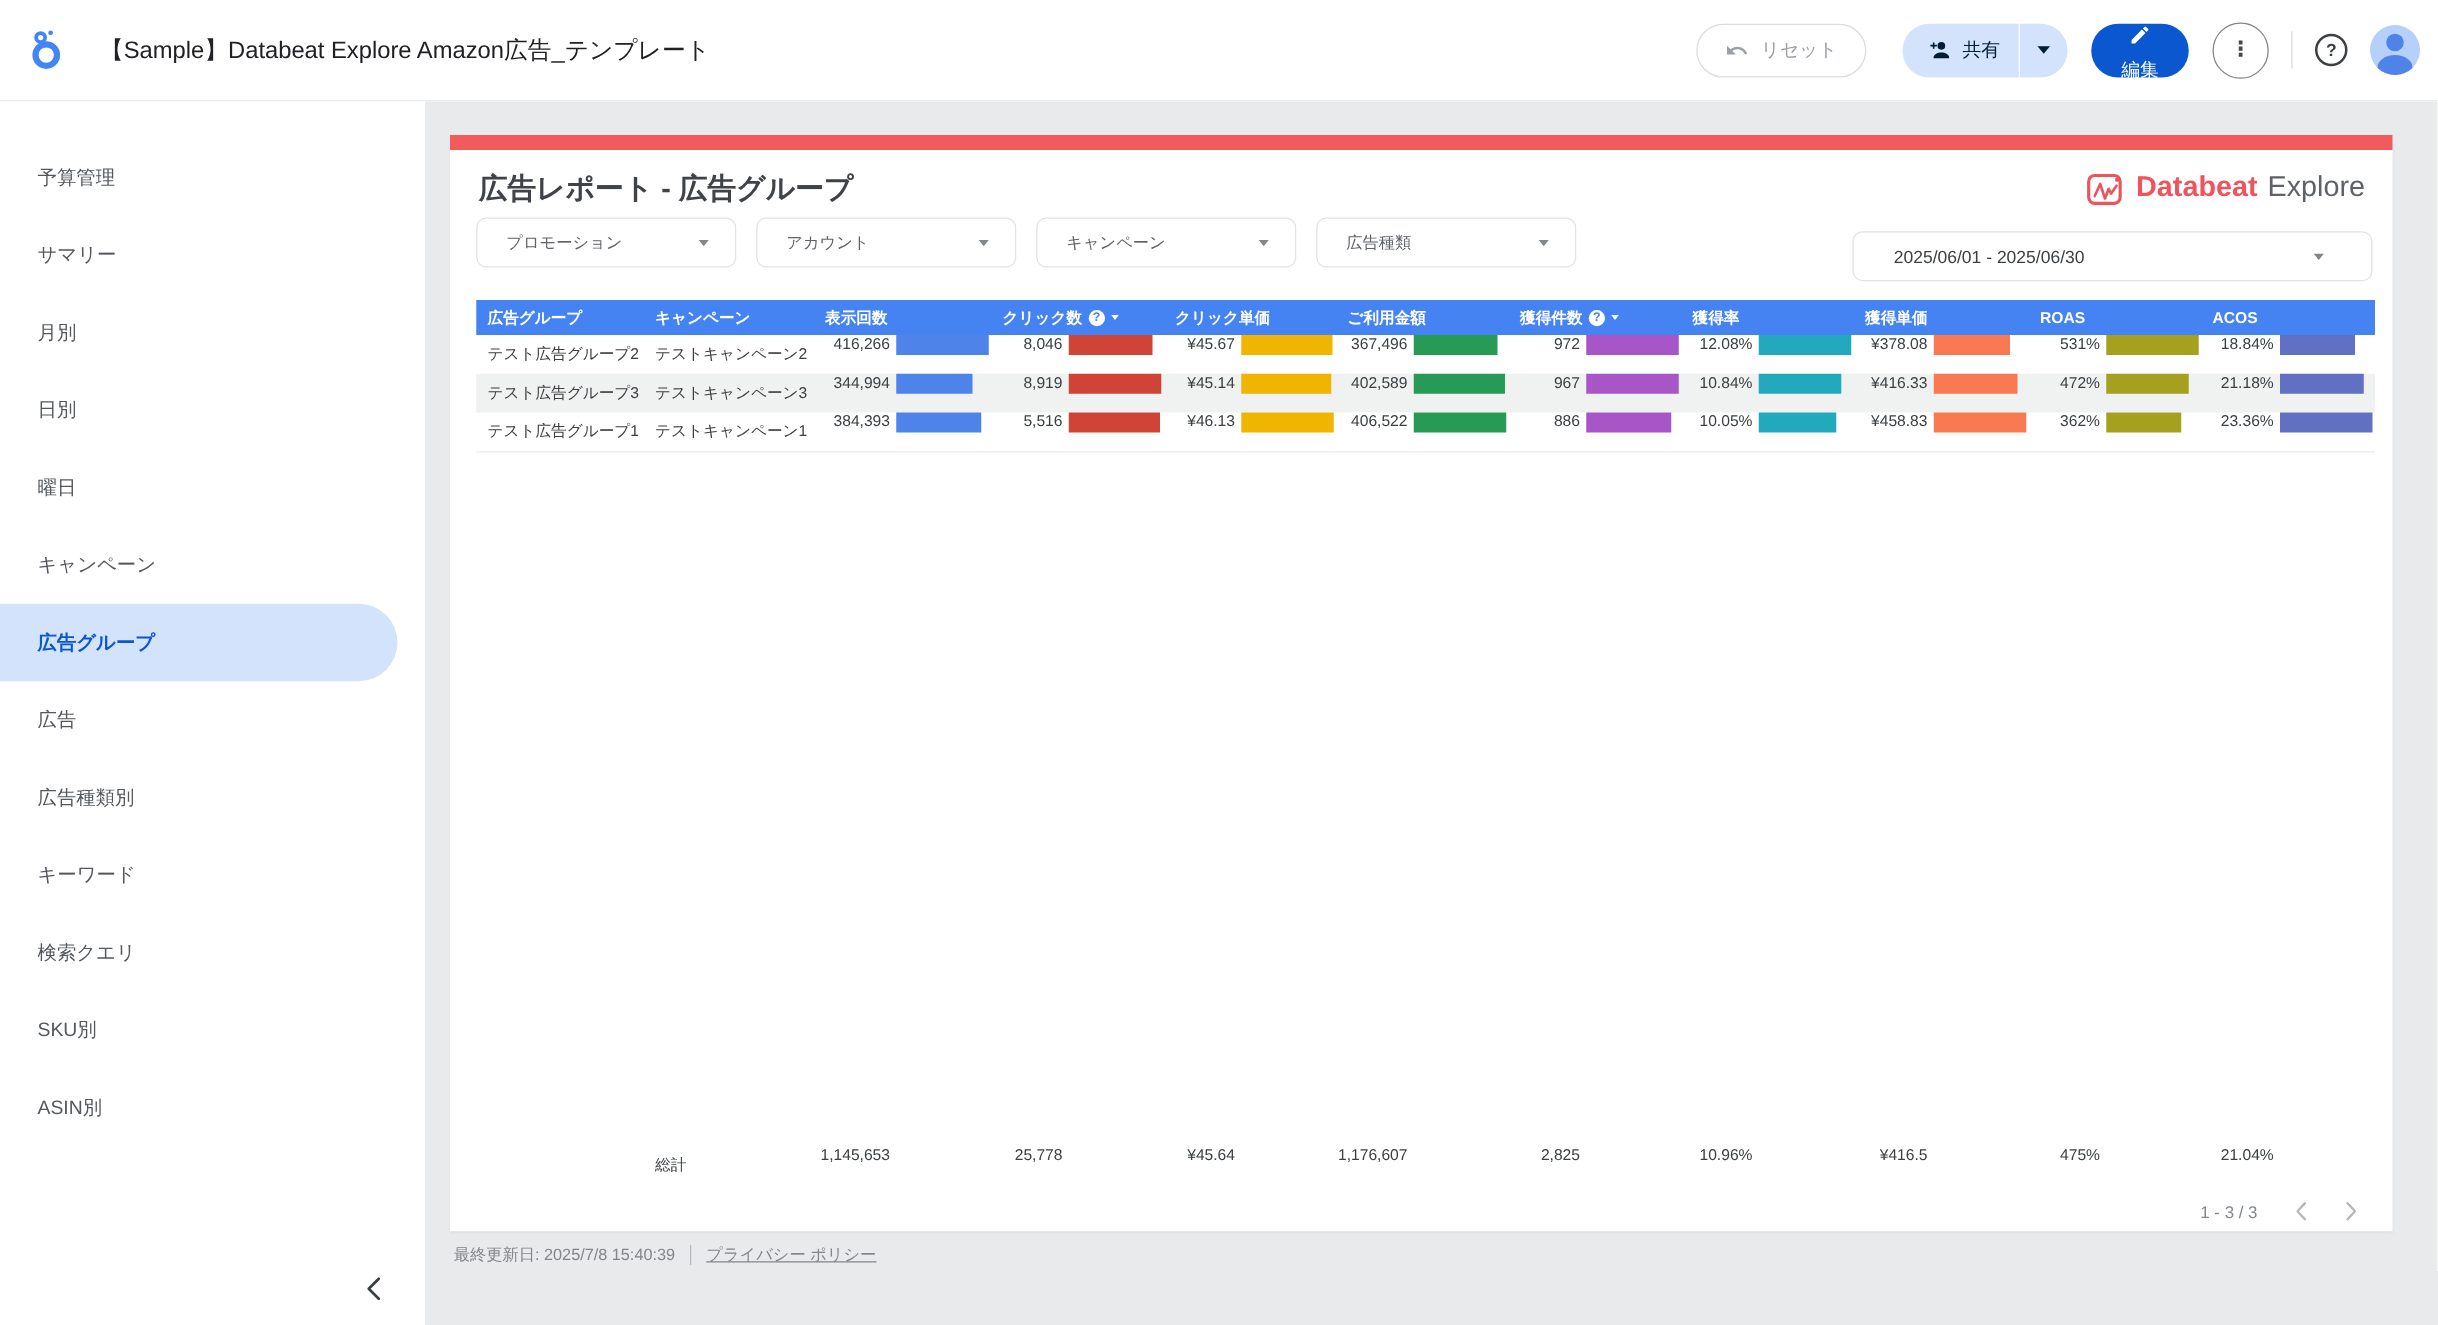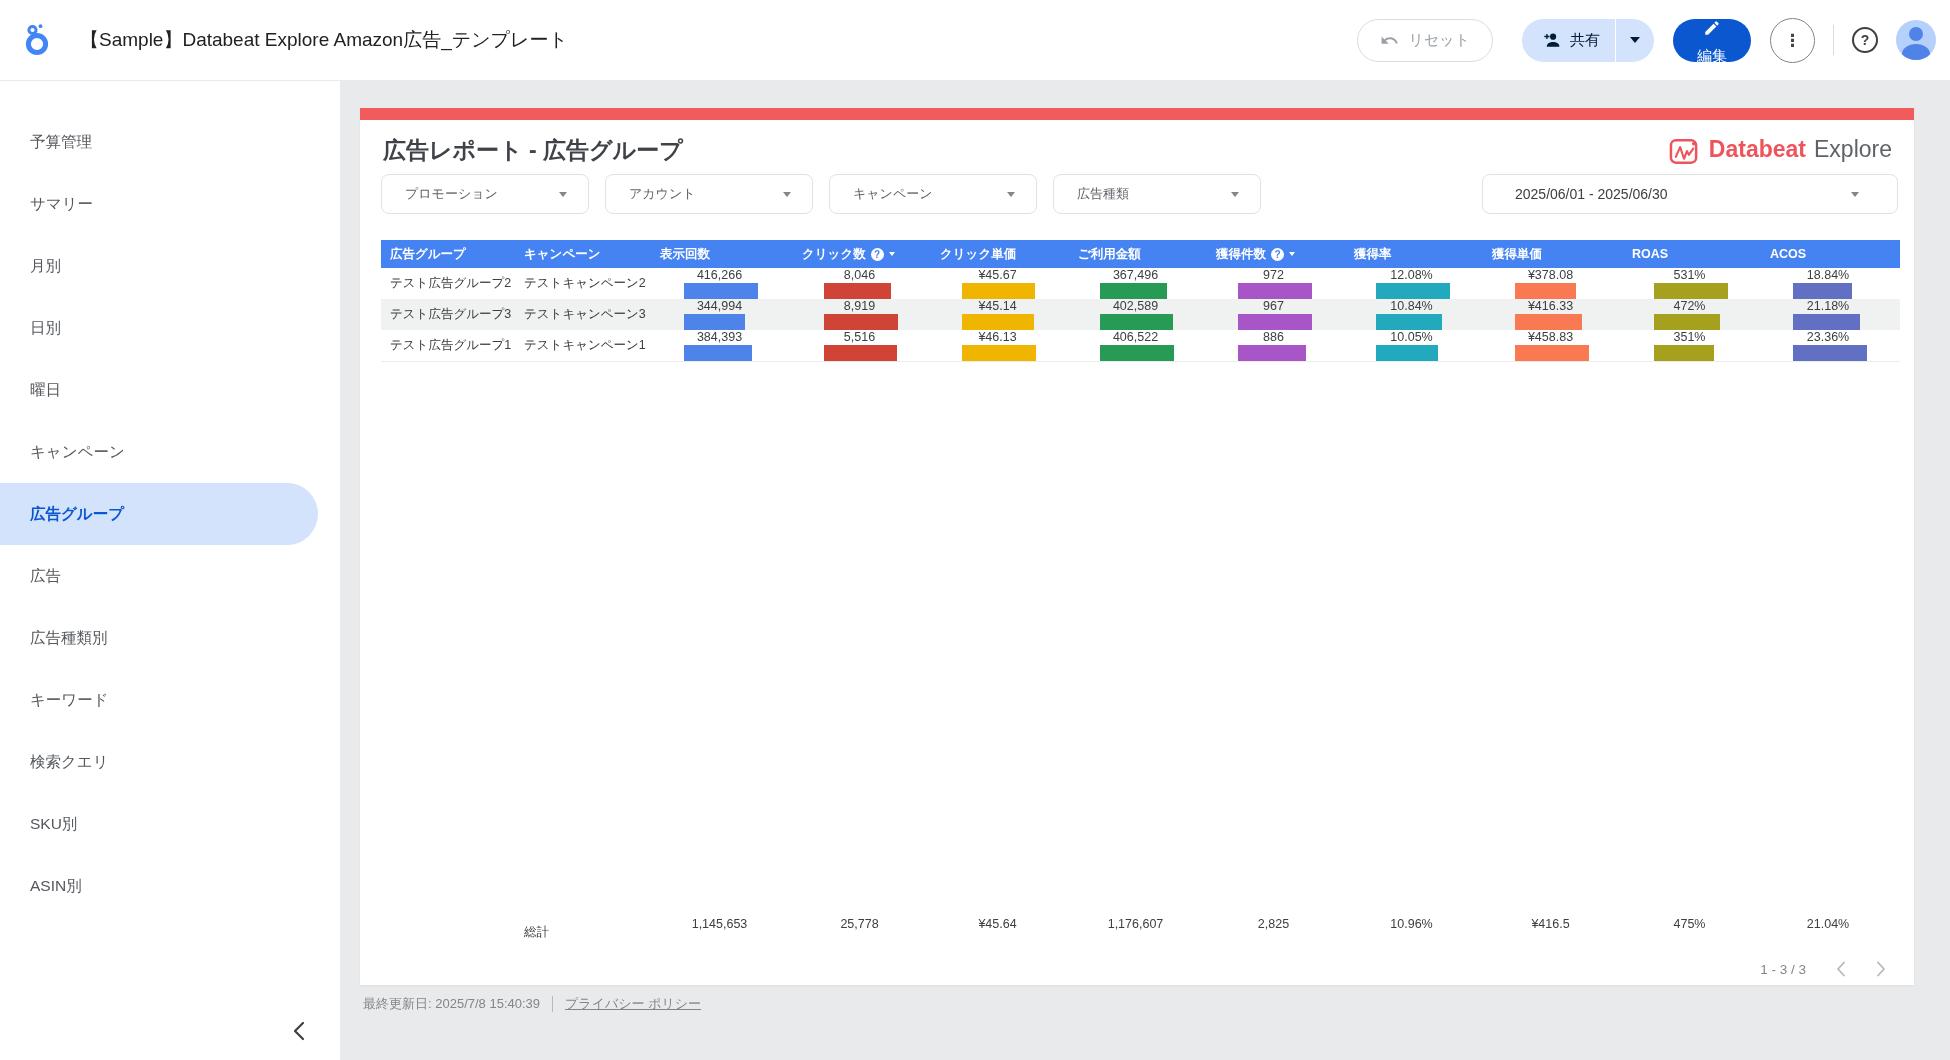--- a/index.html
+++ b/index.html
@@ -56,39 +56,39 @@
   .brand { position:absolute; right:22px; top:28px; display:flex; align-items:flex-start; }
   .brand-name { font-size:23px; font-weight:600; color:#ee545c; margin-left:9px; }
   .brand-suffix { font-size:23px; font-weight:400; color:#5f6368; margin-left:8px; }
 
   .filters { position:absolute; left:21px; top:66px; display:flex; gap:16px; }
   .filter-box { width:208px; height:40px; border:1px solid #e0e2e6; border-radius:8px; background:#fff;
     display:flex; align-items:center; justify-content:space-between; padding:0 21px 0 23px;
     font-size:13px; color:#5f6368; cursor:pointer;text-align:right; }
   .dd-caret { width:0; height:0; border-left:4px solid transparent; border-right:4px solid transparent;
     border-top:5px solid #80868b; }
-  .date-box { position:absolute; right:16px; top:66px; width:416px; height:40px; border:1px solid #e0e2e6;
+  .date-box { position:absolute; right:16px; top:77px; width:416px; height:40px; border:1px solid #e0e2e6;
     border-radius:8px; background:#fff; display:flex; align-items:center; justify-content:space-between;
     padding:0 38px 0 32px; font-size:14px; color:#3c4043; cursor:pointer; }
 
   
   .tgrid { display:grid;
     grid-template-columns:134px 136px 142px 138px 138px 138px 138px 138px 140px 138px minmax(0,1fr); }
   .table { position:absolute; left:21px; top:132px; width:1519px; }
   .thead { background:#4583f3; height:28px; align-items:center; color:#fff; font-size:12.5px; font-weight:700; }
   .th { padding-left:9px; display:flex; align-items:center; gap:5px; white-space:nowrap; cursor:pointer; }
   .info-dot { width:13px; height:13px; border-radius:50%; background:#fff; color:#4583f3; font-size:10px;
     font-weight:700; display:flex; align-items:center; justify-content:center; flex:none; }
   .sort-tri { width:0; height:0; border-left:3.5px solid transparent; border-right:3.5px solid transparent;
     border-top:4.5px solid #fff; }
   .tbody { border-bottom:1px solid #ececec; }
   .trow { height:31px; align-items:center; font-size:12.5px; color:#3c4043; }
   .trow.alt { background:#f0f1f1; }
   .td-text { padding-left:9px; white-space:nowrap; overflow:hidden; }
-  .td-metric { display:flex; align-items:center; height:100%;flex-direction:column; }
+  .td-metric { display:flex; align-items:flex-start; height:100%; }
   .num { flex:1; text-align:right; padding-right:5px; white-space:nowrap; }
   .barzone { width:76px; height:16px; position:relative; flex:none; }
   .bar { position:absolute; left:0; top:0; height:16px; }
 
   .totals { position:absolute; left:21px; bottom:38px; width:1519px; height:30px; align-items:center;
     font-size:12.5px; color:#3c4043; font-weight:500; }
   .pagination { position:absolute; right:28px; bottom:8px; display:flex; align-items:center; gap:30px;
     color:#80868b; font-size:13.5px; }
   .page-btn { background:none; border:none; cursor:pointer; display:flex; align-items:center; }
 
@@ -453,21 +453,21 @@
                 <span class="bar" style="width: 61.6px; background: rgb(34, 169, 189);"></span>
               </span>
             </div>
             <div class="td-metric">
               <span class="num">¥458.83</span>
               <span class="barzone">
                 <span class="bar" style="width: 74px; background: rgb(249, 122, 82);"></span>
               </span>
             </div>
             <div class="td-metric">
-              <span class="num">351%</span>
+              <span class="num">362%</span>
               <span class="barzone">
                 <span class="bar" style="width: 59.6px; background: rgb(165, 161, 31);"></span>
               </span>
             </div>
             <div class="td-metric">
               <span class="num">23.36%</span>
               <span class="barzone">
                 <span class="bar" style="width: 74px; background: rgb(97, 112, 194);"></span>
               </span>
             </div>

